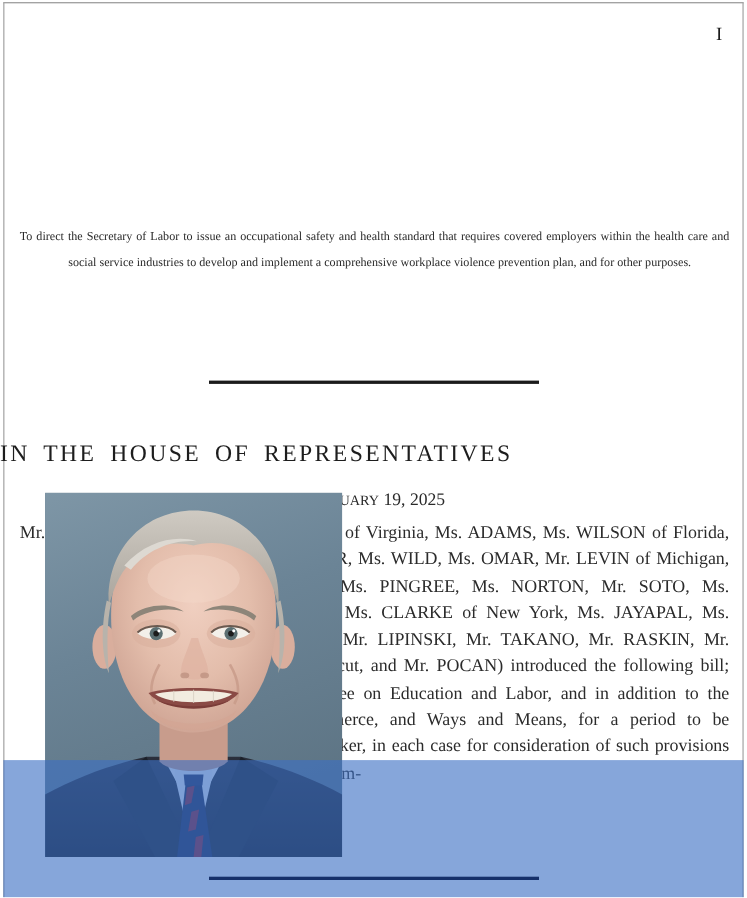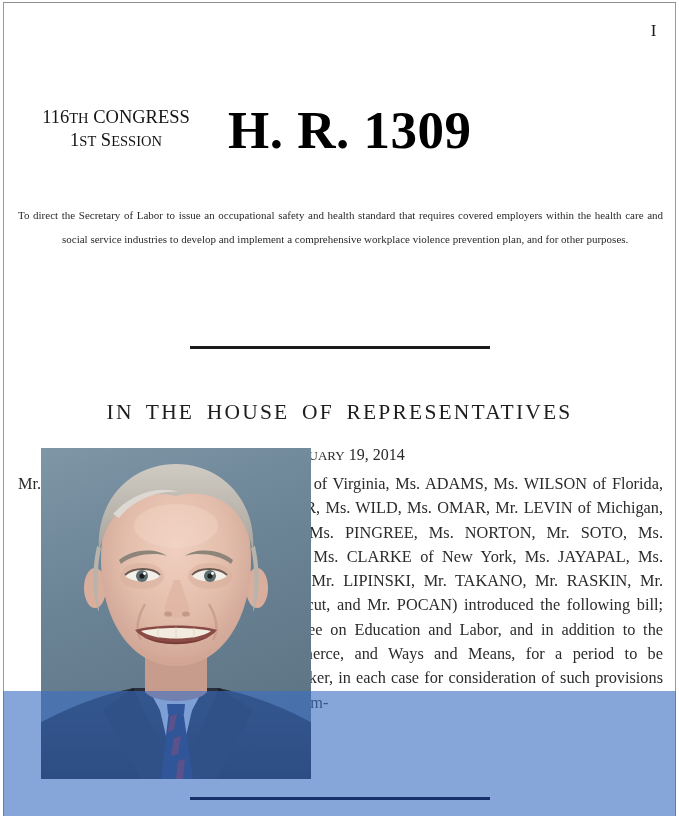--- a/index.html
+++ b/index.html
@@ -117,21 +117,20 @@
     height: 3px;
     background: #16306a;
   }
 
   
   #chamber-heading {
     position: absolute;
     left: 0;
     right: 0;
     top: 400px;
-    text-align: center;
     font-size: 21.5px;
     letter-spacing: 2.2px;
     word-spacing: 5px;
     color: #1d1d1d;
     white-space: nowrap;
   }
 
   
   #date-line {
     position: absolute;
@@ -194,40 +193,31 @@
 </style>
 </head>
 <body>
 
 <div id="page">
 
   <div id="page-border"></div>
 
   <div id="volume-mark">I</div>
 
-  <div id="masthead">
-    <div id="congress-block">
-      <div class="sc-line"><span>116</span><span class="sc">TH</span>
-        <span>CONGRESS</span></div>
-      <div class="sc-line"><span>1</span><span class="sc">ST</span>
-        <span>S<span class="sc">ESSION</span></span></div>
-    </div>
-    <div id="bill-number">H. R. 1309</div>
-  </div>
 
   <div id="long-title">
     <p><span class="lead">To direct the Secretary of Labor to issue an occupational safety and health</span>
       <span>standard that requires covered employers within the health care and social service industries to develop and implement a comprehensive workplace violence prevention plan, and for other purposes.</span></p>
   </div>
 
   <div class="rule" id="rule-top"></div>
 
   <div id="chamber-heading">IN THE HOUSE OF REPRESENTATIVES</div>
 
-  <div id="date-line"><span>F<span class="sc">EBRUARY</span></span><span> 19, 2014</span></div>
+  <div id="date-line"><span>F<span class="sc">EBRUARY</span></span><span> 19, 2025</span></div>
 
   <div id="sponsor-block">
     <p><span class="lead">Mr. COURTNEY (for himself, Mr. SCOTT of Virginia, Ms. ADAMS, Ms. WILSON</span>
       <span>of Florida, Mr. NORCROSS, Mr. DESAULNIER, Ms. WILD, Ms. OMAR, Mr. LEVIN of Michigan, Ms. SHALALA, Mr. KHANNA, Ms. PINGREE, Ms. NORTON, Mr. SOTO, Ms. HAALAND, Ms. SCHAKOWSKY, Ms. CLARKE of New York, Ms. JAYAPAL, Ms. VELÁZQUEZ, Ms. MCCOLLUM, Mr. LIPINSKI, Mr. TAKANO, Mr. RASKIN, Mr. ENGEL, Mr. LARSON of Connecticut, and Mr. POCAN) introduced the following bill; which was referred to the Committee on Education and Labor, and in addition to the Committees on Energy and Commerce, and Ways and Means, for a period to be subsequently determined by the Speaker, in each case for consideration of such provisions as fall within the jurisdiction of the com-</span></p>
   </div>
 
   <div id="portrait-overlay">
     <svg id="portrait-svg" viewBox="0 0 270 331" preserveAspectRatio="none">
       <defs>
         <linearGradient id="bgGrad" x1="0" y1="0" x2="0.3" y2="1">

